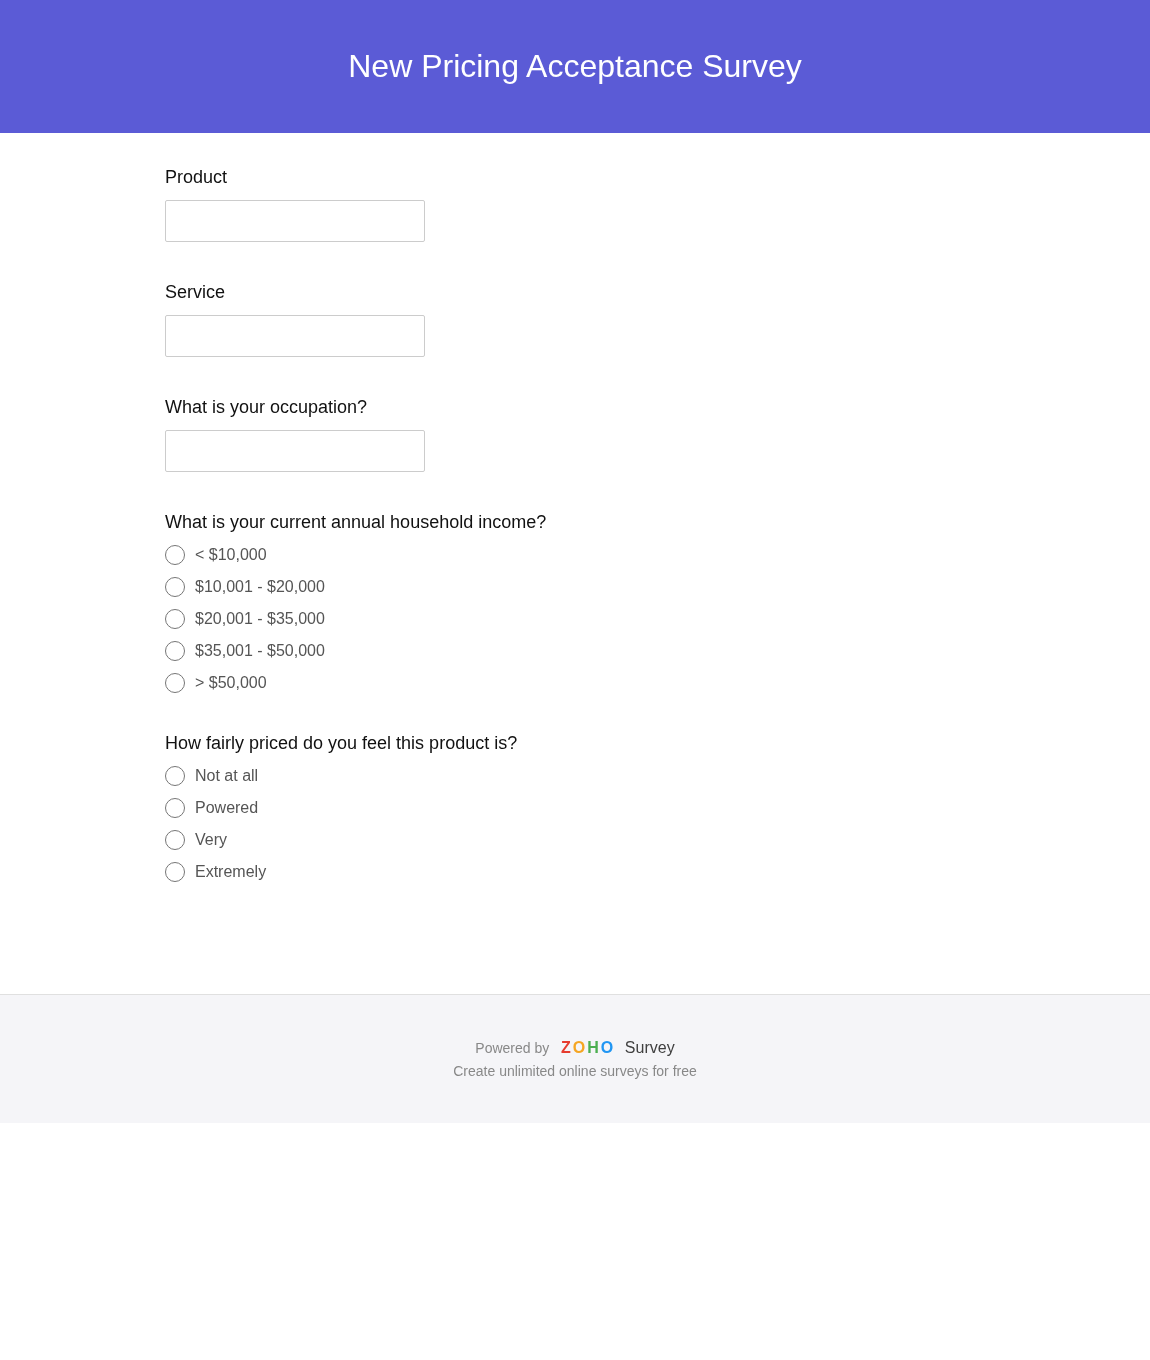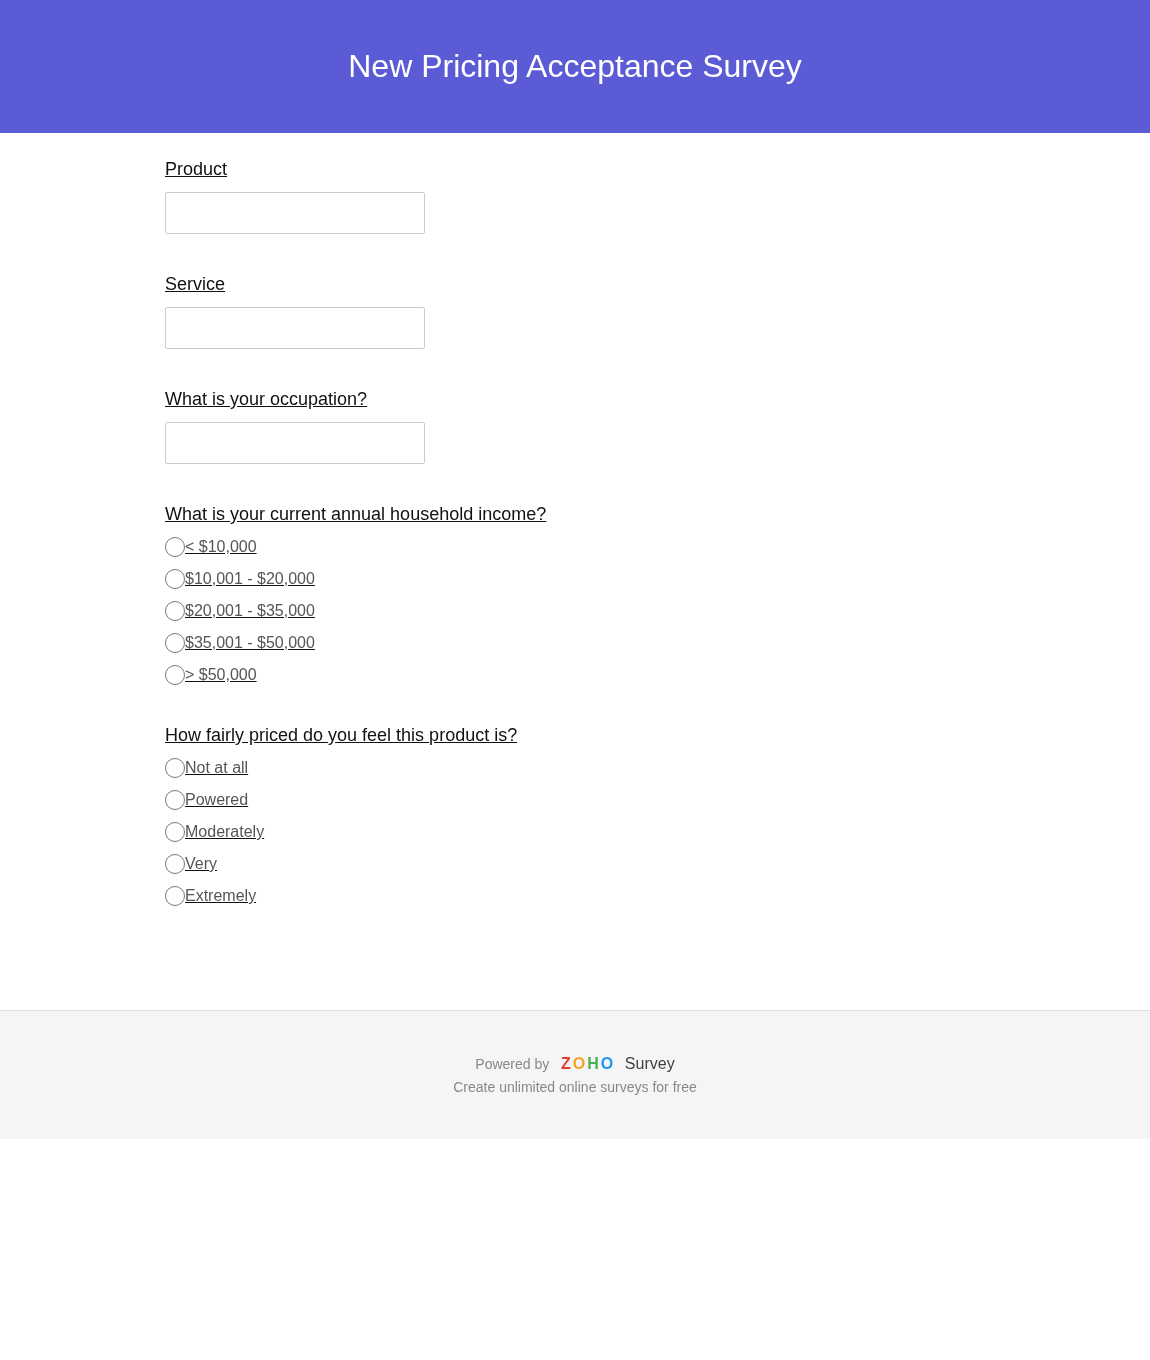--- a/index.html
+++ b/index.html
@@ -24,23 +24,22 @@
     }
 
     .header-title {
       color: #ffffff;
       font-size: 32px;
       font-weight: 400;
     }
 
     .form-container {
       max-width: 900px;
-      margin: 4px auto;
+      margin: 12px auto;
       padding: 22px 40px 60px 40px;
-      text-decoration: underline;
     }
 
     .form-section {
       margin-bottom: 40px;
     }
 
     .question-label {
       font-size: 18px;
       font-weight: 500;
       margin-bottom: 12px;
@@ -60,20 +59,21 @@
     .radio-group {
       display: flex;
       flex-direction: column;
       gap: 12px;
       margin-top: 8px;
     }
 
     .radio-option {
       display: flex;
       align-items: center;
+      gap: 10px;
       cursor: pointer;
     }
 
     .radio-option input[type="radio"] {
       width: 20px;
       height: 20px;
       cursor: pointer;
       accent-color: #5b5bd6;
     }
 
@@ -170,24 +170,20 @@
   <div class="form-section">
     <div class="question-label">How fairly priced do you feel this product is?</div>
     <div class="radio-group">
       <label class="radio-option">
         <input type="radio" name="pricing" style="">
         <span class="radio-label">Not at all</span>
       </label>
       <label class="radio-option">
         <input type="radio" name="pricing" style="">
         <span class="radio-label">Powered</span>
-      </label>
-      <label class="radio-option">
-        <input type="radio" name="pricing" style="">
-        <span class="radio-label">Moderately</span>
       </label>
       <label class="radio-option">
         <input type="radio" name="pricing" style="">
         <span class="radio-label">Very</span>
       </label>
       <label class="radio-option">
         <input type="radio" name="pricing" style="">
         <span class="radio-label">Extremely</span>
       </label>
     </div>

